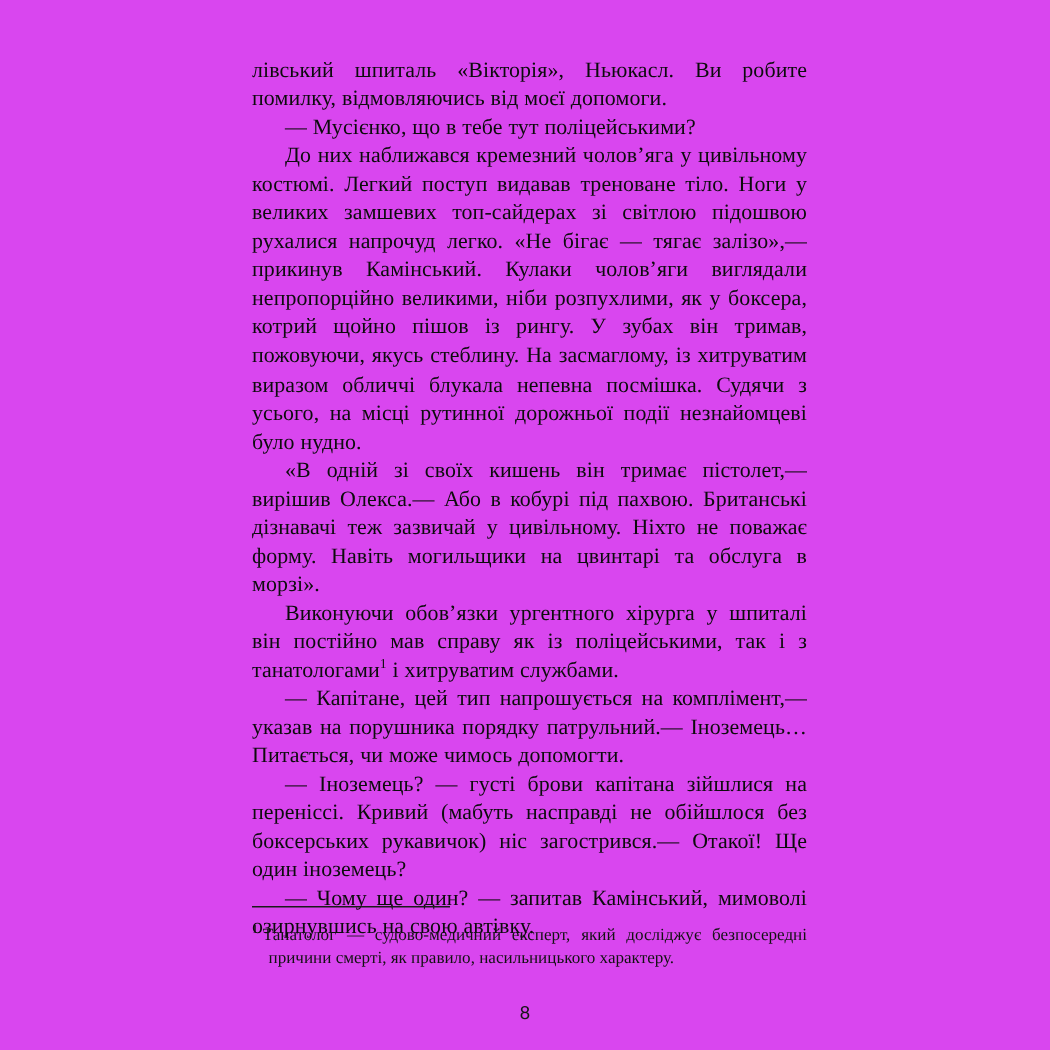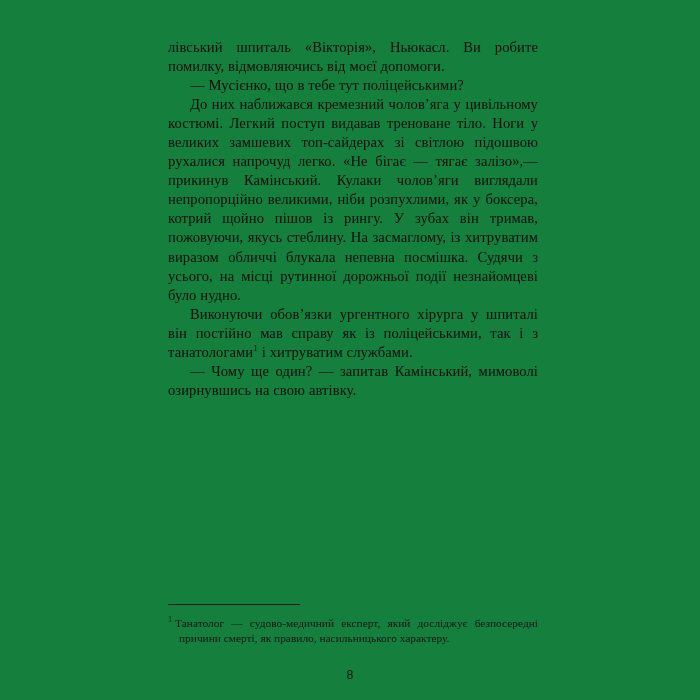--- a/index.html
+++ b/index.html
@@ -15,21 +15,21 @@
     font-family: "Liberation Serif", "DejaVu Serif", serif;
     color: #111111;
     position: relative;
   }
   .page {
     position: absolute;
     left: 0;
     top: 0;
     width: 700px;
     height: 700px;
-    background: #15803d;
+    background: #d946ef;
   }
   .text-block {
     position: absolute;
     left: 168px;
     top: 38px;
     width: 370px;
   }
   .para {
     margin: 0;
     text-indent: 22px;
@@ -89,21 +89,24 @@
 </style>
 </head>
 <body>
 
 <div class="page">
 
   <div class="text-block">
     <p class="para cont">лівський шпиталь «Вікторія», Ньюкасл. Ви робите помилку, відмовляючись від моєї допомоги.</p>
     <p class="para">— Мусієнко, що в тебе тут поліцейськими?</p>
     <p class="para">До них наближався кремезний чолов’яга у цивільному костюмі. Легкий поступ видавав треноване тіло. Ноги у великих замшевих топ-сайдерах зі світлою підошвою рухалися напрочуд легко. «Не бігає — тягає залізо»,— прикинув Камінський. Кулаки чолов’яги виглядали непропорційно великими, ніби розпухлими, як у боксера, котрий щойно пішов із рингу. У зубах він тримав, пожовуючи, якусь стеблину. На засмаглому, із хитруватим виразом обличчі блукала непевна посмішка. Судячи з усього, на місці рутинної дорожньої події незнайомцеві було нудно.</p>
+    <p class="para">«В одній зі своїх кишень він тримає пістолет,— вирішив Олекса.— Або в кобурі під пахвою. Британські дізнавачі теж зазвичай у цивільному. Ніхто не поважає форму. Навіть могильщики на цвинтарі та обслуга в морзі».</p>
     <p class="para"><span>Виконуючи обов’язки ургентного хірурга у шпиталі він постійно мав справу як із поліцейськими, так і з танатологами</span><span class="fn-ref">1</span><span> і хитруватим службами.</span></p>
+    <p class="para">— Капітане, цей тип напрошується на комплімент,— указав на порушника порядку патрульний.— Іноземець… Питається, чи може чимось допомогти.</p>
+    <p class="para">— Іноземець? — густі брови капітана зійшлися на переніссі. Кривий (мабуть насправді не обійшлося без боксерських рукавичок) ніс загострився.— Отакої! Ще один іноземець?</p>
     <p class="para">— Чому ще один? — запитав Камінський, мимоволі озирнувшись на свою автівку.</p>
   </div>
 
   <div class="footnote-zone">
     <div class="footnote-rule"></div>
     <p class="footnote"><span class="fn-marker">1</span><span>Танатолог — судово-медичний експерт, який досліджує безпосередні причини смерті, як правило, насильницького характеру.</span></p>
   </div>
 
   <div class="page-number">8</div>
 

